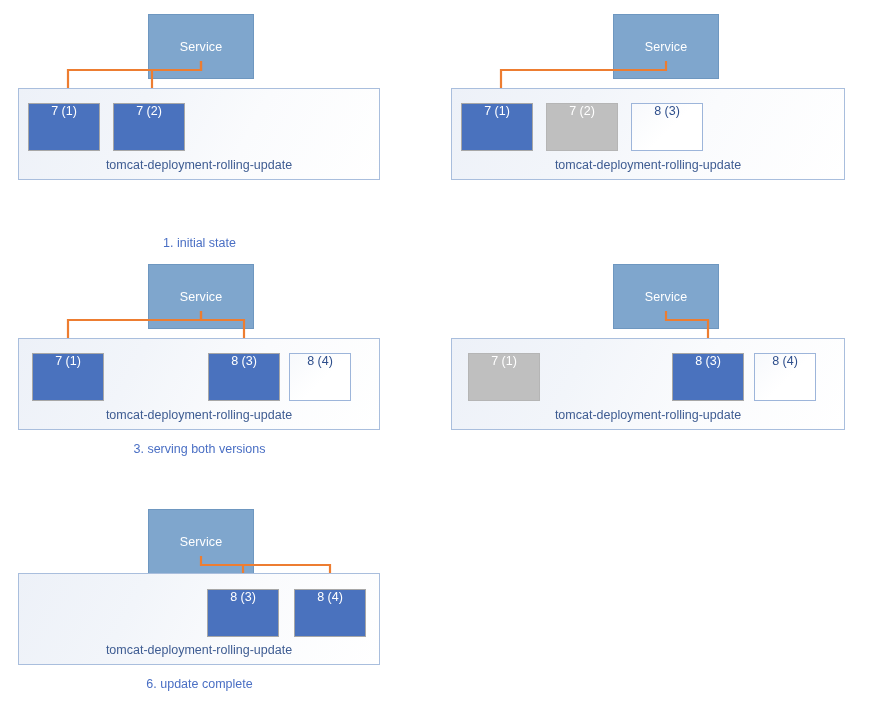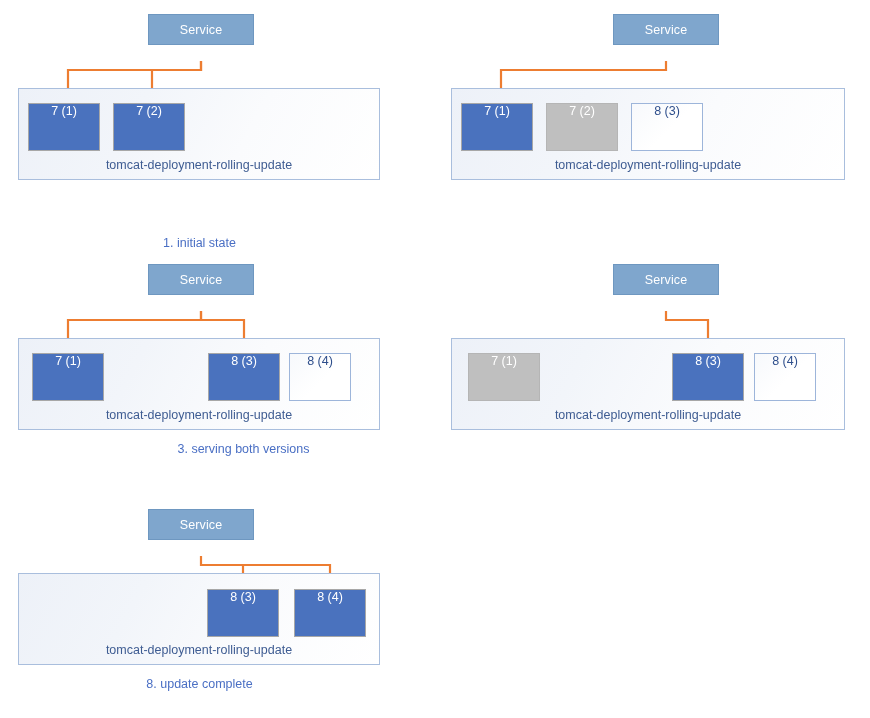--- a/index.html
+++ b/index.html
@@ -18,21 +18,21 @@
   .panel {
     position: absolute;
     width: 435px;
     height: 240px;
   }
 
   
   .service-box {
     position: absolute;
     width: 106px;
-    height: 31px;
+    height: 65px;
     background: #7FA6CD;
     border: 1px solid #6E97C0;
     box-sizing: border-box;
     display: flex;
     align-items: center;
     justify-content: center;
     color: #ffffff;
     font-size: 12.5px;
     letter-spacing: 0.1px;
   }
@@ -174,21 +174,21 @@
   <div class="pod active" style="left:32px; top:103px; width:72px; height:48px;">
     <span>7 (1)</span>
   </div>
   <div class="pod active" style="left:208px; top:103px; width:72px; height:48px;">
     <span>8 (3)</span>
   </div>
   <div class="pod pending" style="left:289px; top:103px; width:62px; height:48px;">
     <span>8 (4)</span>
   </div>
 
-  <div class="caption" style="left:0px; top:192px; width:399px;padding-left:44px;">3. serving both versions</div>
+  <div class="caption" style="left:0px; top:192px; width:399px;">3. serving both versions</div>
 </div>
 
 <div class="panel" style="left:435px; top:250px;">
 
   <div class="service-box" style="left:178px; top:14px;">
     <span>Service</span>
   </div>
 
   <svg class="conn" width="435" height="240">
     <path d="M 231 61 L 231 70 L 273 70 L 273 92" stroke="#ED7D31" stroke-width="2.2" fill="none"></path>
@@ -228,14 +228,14 @@
     <div class="deployment-label">tomcat-deployment-rolling-update</div>
   </div>
 
   <div class="pod active" style="left:207px; top:94px; width:72px; height:48px;">
     <span>8 (3)</span>
   </div>
   <div class="pod active" style="left:294px; top:94px; width:72px; height:48px;">
     <span>8 (4)</span>
   </div>
 
-  <div class="caption" style="left:0px; top:182px; width:399px;">8. update complete</div>
+  <div class="caption" style="left:0px; top:182px; width:399px;">6. update complete</div>
 </div>
 
 </body></html>

